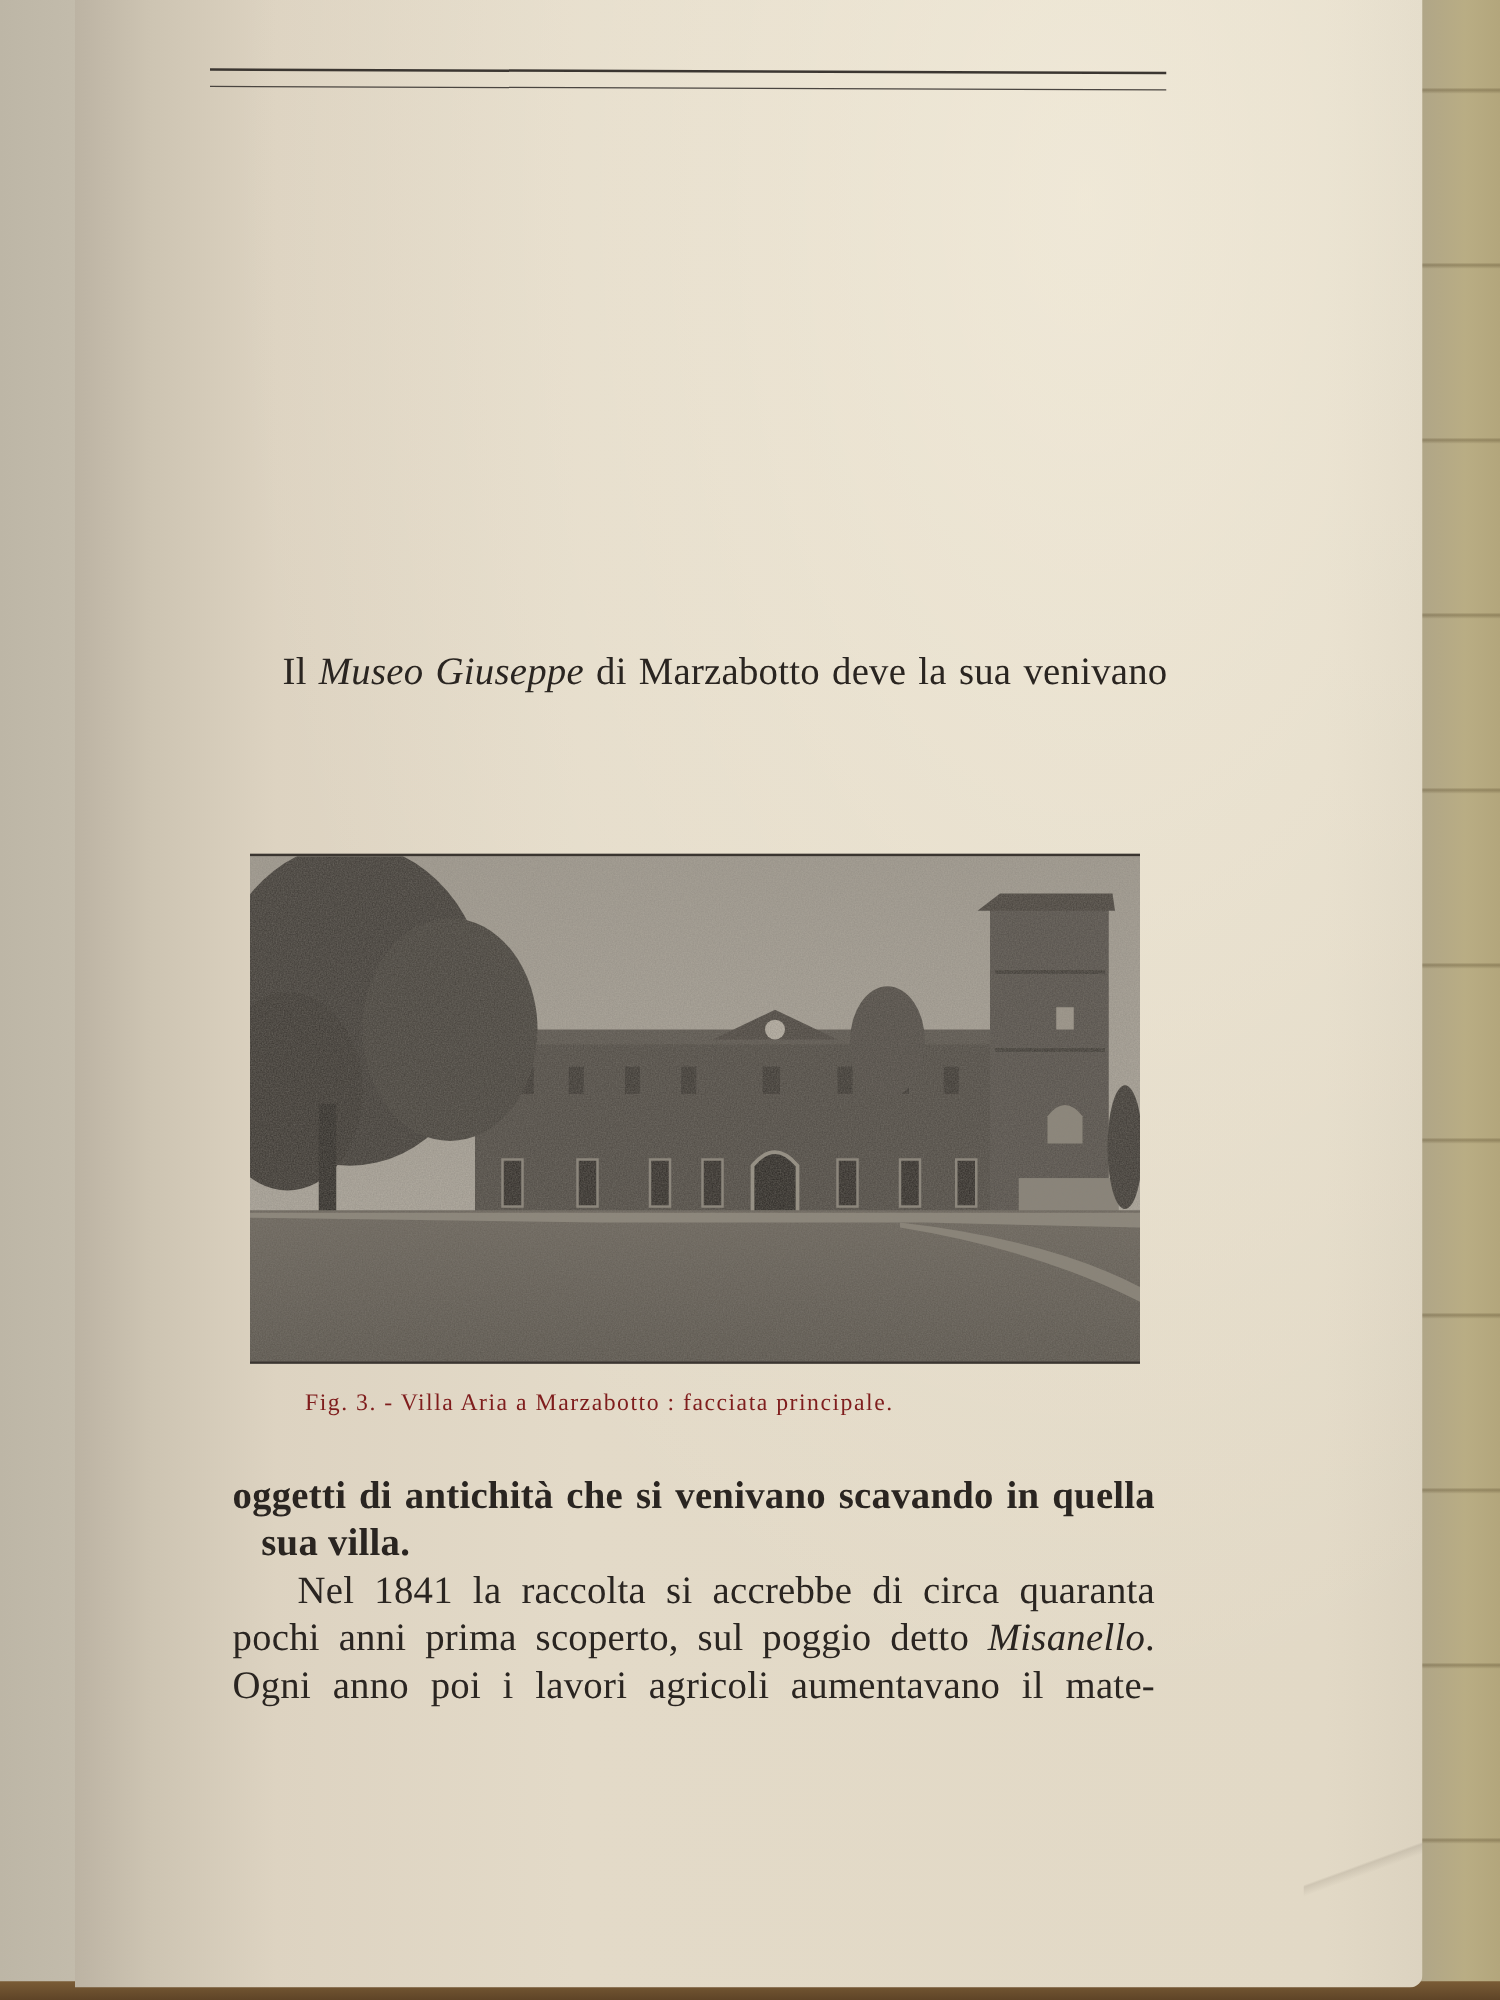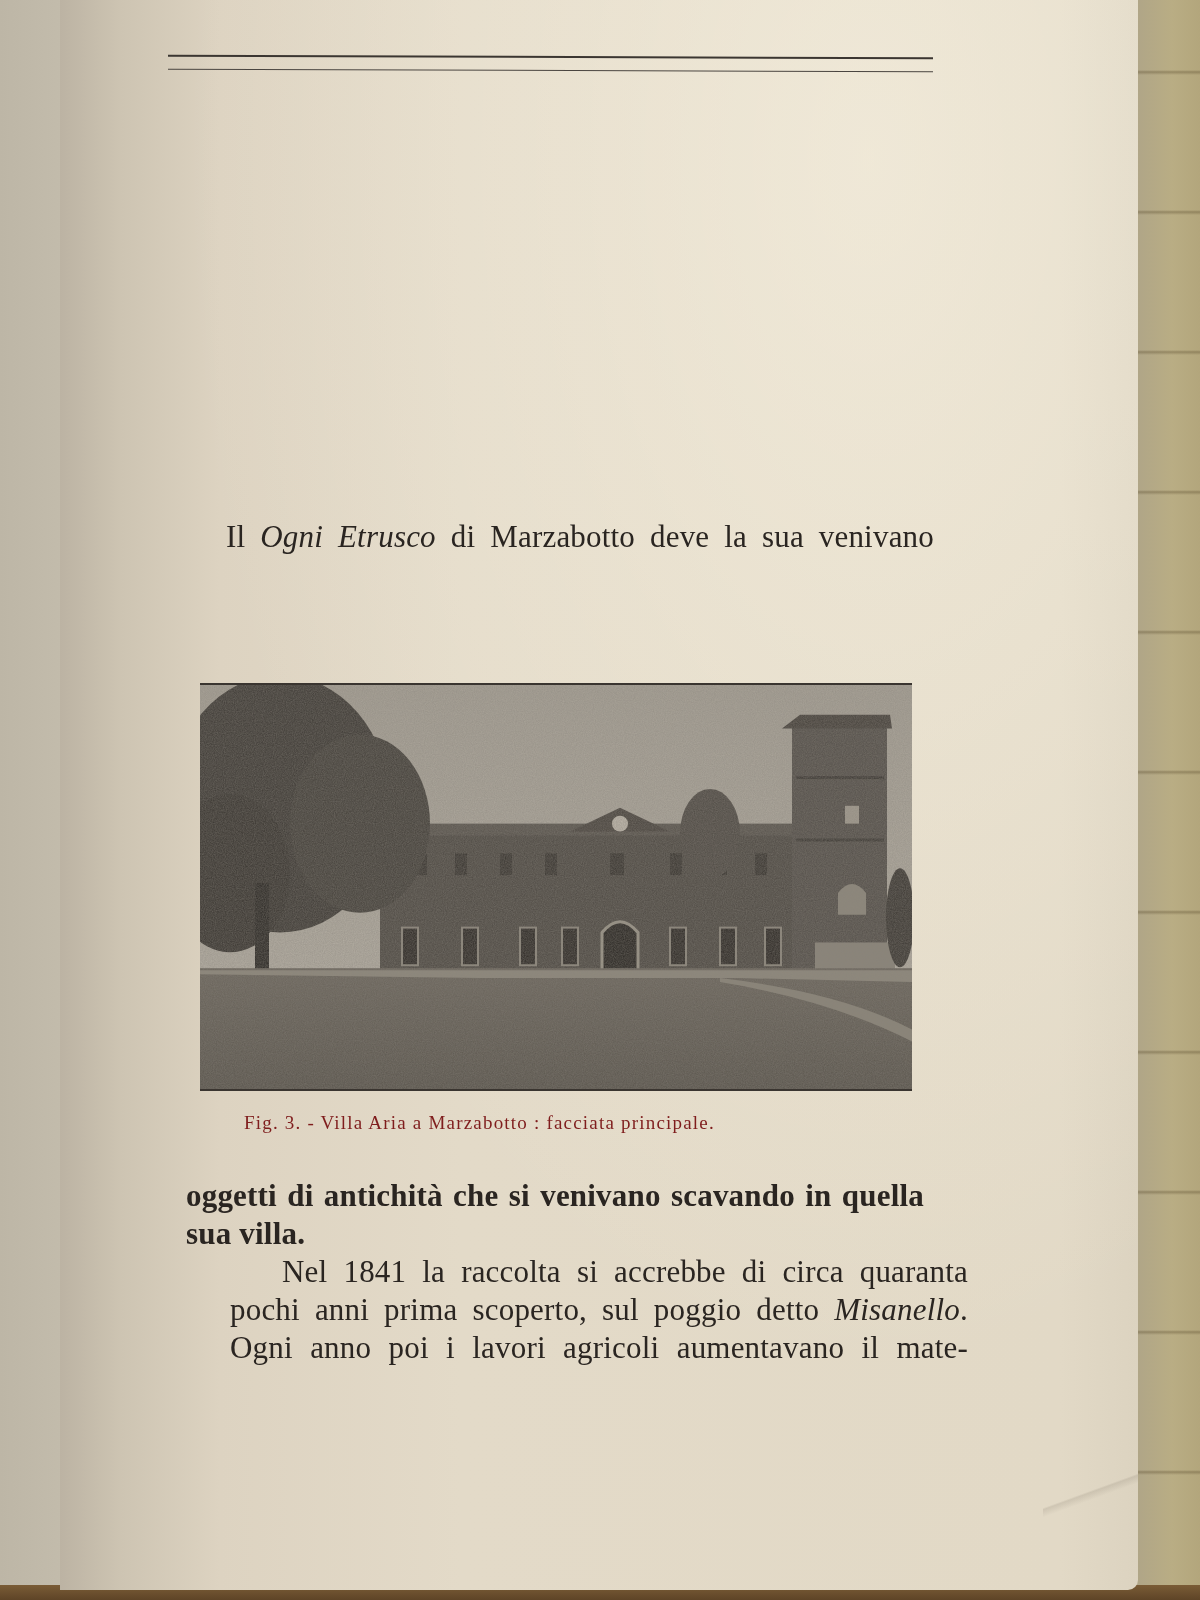--- a/index.html
+++ b/index.html
@@ -48,21 +48,21 @@
       font-family: "Liberation Serif", serif;
       font-size: 31px; line-height: 38px;
       text-align: justify;
       letter-spacing: 0.2px;
     }
     .text-block em { font-style: italic; }
     .tb1 { top: 518px; left: 180px; width: 754px; }
     .tb2 { top: 1177px; width: 738px; font-weight: bold; }
 
     .line { display: block; text-align: justify; text-align-last: justify; white-space: nowrap; }
-    .line.last { text-align-last: left; }
+    .line.last { text-align-last: left; margin-left: 23px; }
 
     
     .figure {
       position: absolute; left: 200px; top: 683px; width: 712px; height: 408px;
     }
     .figure-frame {
       position: absolute; inset: 0;
       border-top: 2px solid #3a3530;
       border-bottom: 2px solid #3a3530;
       background: #9e978c;
@@ -84,21 +84,21 @@
 <div class="left-page"></div>
 <div class="wood"></div>
 <div class="wood-bottom"></div>
 
 <div class="page"></div>
 
 <div class="rule top"></div>
 <div class="rule bottom"></div>
 
 <div class="text-block tb1">
-  <span class="line" style="padding-left:46px;"><span>Il </span><em>Ogni Etrusco</em><span> di Marzabotto deve la sua venivano</span></span>
+  <span class="line" style="padding-left:46px;"><span>Il </span><em>Museo Giuseppe</em><span> di Marzabotto deve la sua venivano</span></span>
 </div>
 
 <div class="figure">
   <div class="figure-frame">
     <svg viewBox="0 0 712 408" preserveAspectRatio="none">
       <defs>
         <filter id="grain" x="0" y="0" width="100%" height="100%">
           <feTurbulence type="fractalNoise" baseFrequency="0.9" numOctaves="2" seed="4" result="n"></feTurbulence>
           <feColorMatrix type="matrix" values="0 0 0 0 0.25  0 0 0 0 0.23  0 0 0 0 0.2  0 0 0 0.55 0" in="n" result="g"></feColorMatrix>
           <feComposite in="g" in2="SourceGraphic" operator="in"></feComposite>
@@ -170,17 +170,17 @@
   </div>
 </div>
 
 <div class="caption">Fig. 3. - Villa Aria a Marzabotto : facciata principale.</div>
 
 <div class="text-block tb2">
   <span class="line">oggetti di antichità che si venivano scavando in quella</span>
   <span class="line last">sua villa.</span>
 </div>
 
-<div class="text-block" style="top:1253px; left:186px; width:738px;margin-left:44px;">
+<div class="text-block" style="top:1253px; left:186px; width:738px;">
   <span class="line" style="padding-left:52px;">Nel 1841 la raccolta si accrebbe di circa quaranta</span>
   <span class="line"><span>pochi anni prima scoperto, sul poggio detto </span><em>Misanello</em><span>.</span></span>
   <span class="line">Ogni anno poi i lavori agricoli aumentavano il mate-</span>
 </div>
 
 </body></html>

